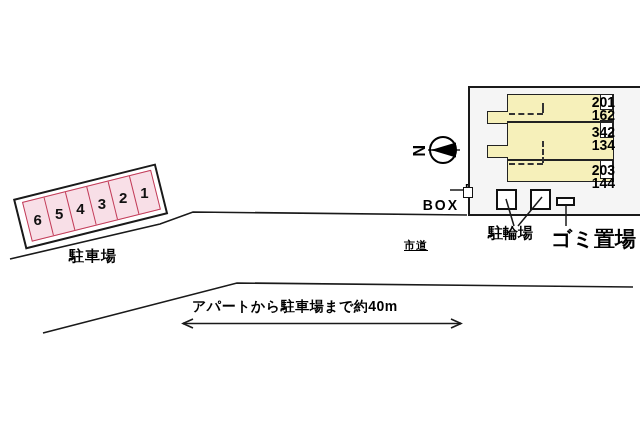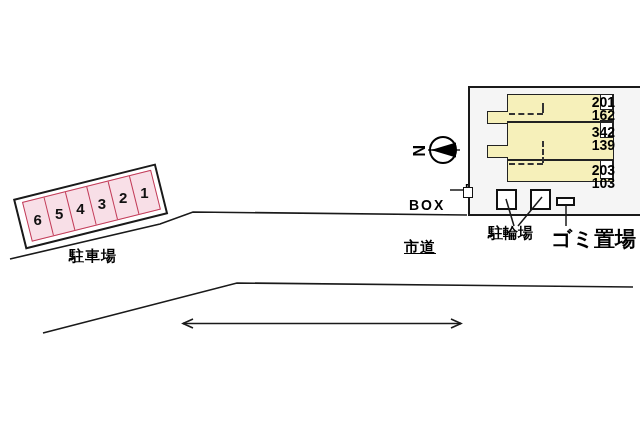--- a/index.html
+++ b/index.html
@@ -68,23 +68,23 @@
   #rack1 { left:26px; } #rack2 { left:60px; }
   #garbage-box { position:absolute; left:86px; top:109px; width:19px; height:9px;
     background:#fff; border:2px solid #111; }
 
   
   #delivery-box { position:absolute; left:463px; top:187px; width:10px; height:11px;
     background:#fff; border:1.5px solid #111; z-index:5; }
 
   
   #takuhai-top    { left:413px; top:182px; width:38px; text-align:right; font-size:15px;margin-left:44px; }
-  #takuhai-bottom { left:409px; top:198px; width:50px; text-align:left; font-size:14px; letter-spacing:2px; }
+  #takuhai-bottom { left:409px; top:198px; width:50px; text-align:right; font-size:14px; letter-spacing:2px; }
   #compass-n  { left:412px; top:142px; font-size:16px; transform:rotate(90deg); }
-  #city-road  { left:404px; top:239px; font-size:15px; letter-spacing:1px;text-decoration:underline; }
+  #city-road  { left:404px; top:239px; font-size:11px; letter-spacing:1px;text-decoration:underline; }
   #bicycle-parking { left:488px; top:227px; font-size:15px;font-family:Liberation Mono, monospace; }
   #garbage-area    { left:551px; top:227px; font-size:21px; }
   #distance-note   { left:192px; top:299px; font-size:14px; letter-spacing:0.5px; }
 </style>
 </head>
 <body>
 
 <div id="canvas">
 
   <svg class="overlay" width="640" height="426" viewBox="0 0 640 426">
@@ -150,34 +150,35 @@
     <div class="dash-v" id="dv1"></div>
     <div class="dash-h" id="dh2"></div>
     <div class="dash-v" id="dv2"></div>
 
     <div class="room-label" id="room1">
       <div>201</div>
       <div>162</div>
     </div>
     <div class="room-label" id="room2">
       <div>342</div>
-      <div>139</div>
+      <div>134</div>
     </div>
     <div class="room-label" id="room3">
       <div>203</div>
-      <div>103</div>
+      <div>144</div>
     </div>
 
     <div class="bike-rack" id="rack1"></div>
     <div class="bike-rack" id="rack2"></div>
     <div id="garbage-box"></div>
   </div>
 
   <div id="delivery-box"></div>
 
   <div class="label" id="takuhai-top">宅配</div>
   <div class="label" id="takuhai-bottom">BOX</div>
   <div class="label" id="compass-n">N</div>
   <div class="label" id="city-road">市道</div>
   <div class="label" id="bicycle-parking">駐輪場</div>
   <div class="label" id="garbage-area">ゴミ置場</div>
+  <div class="label" id="distance-note">アパートから駐車場まで約40m</div>
 
 </div>
 
 </body></html>

